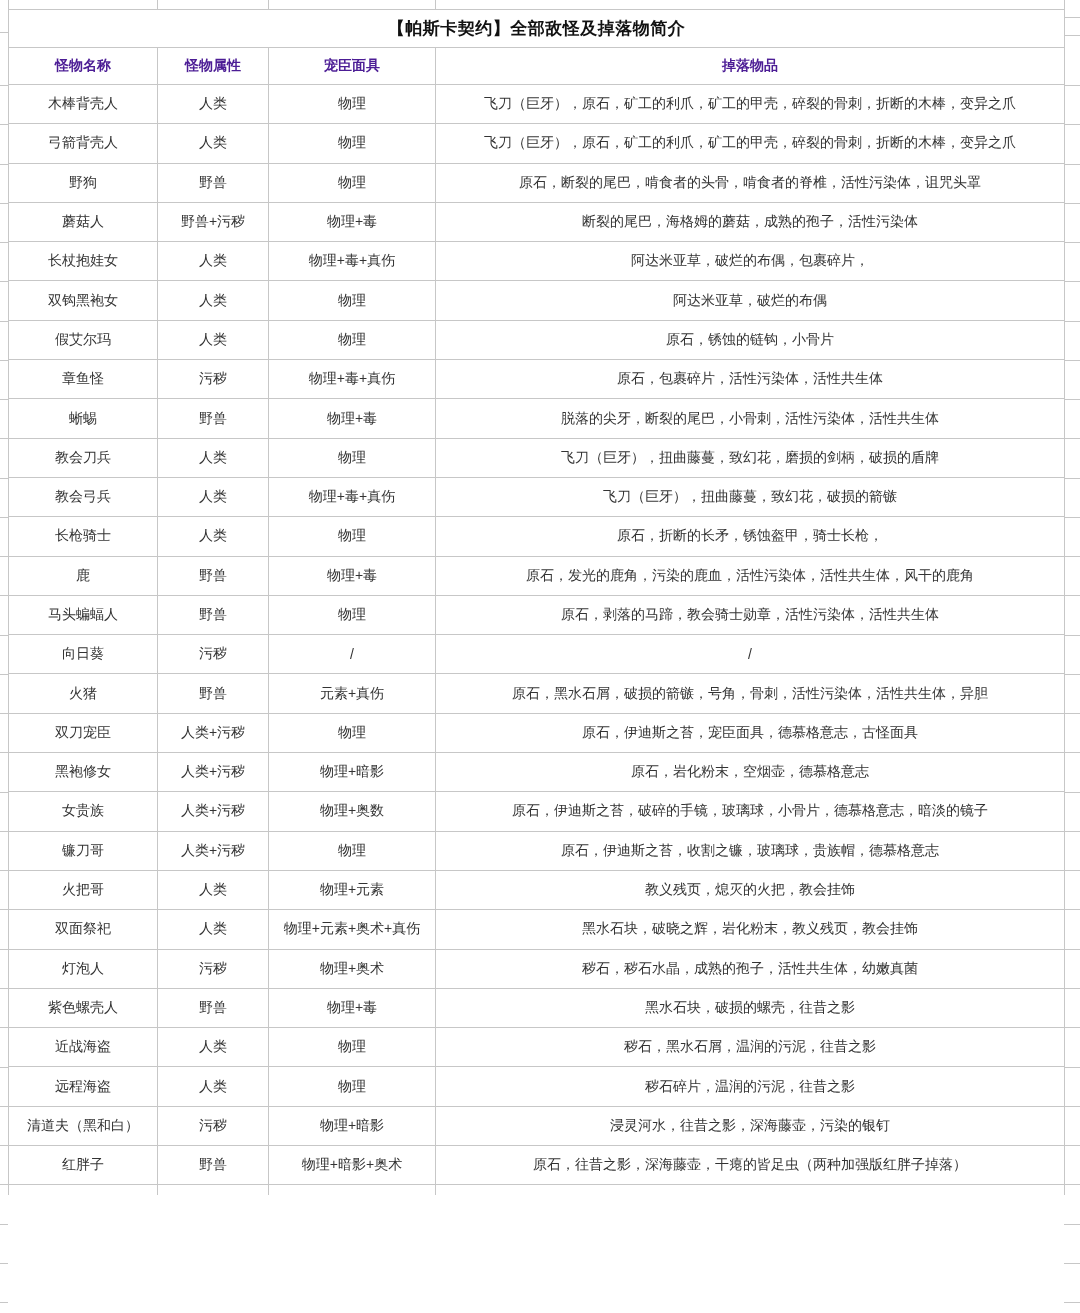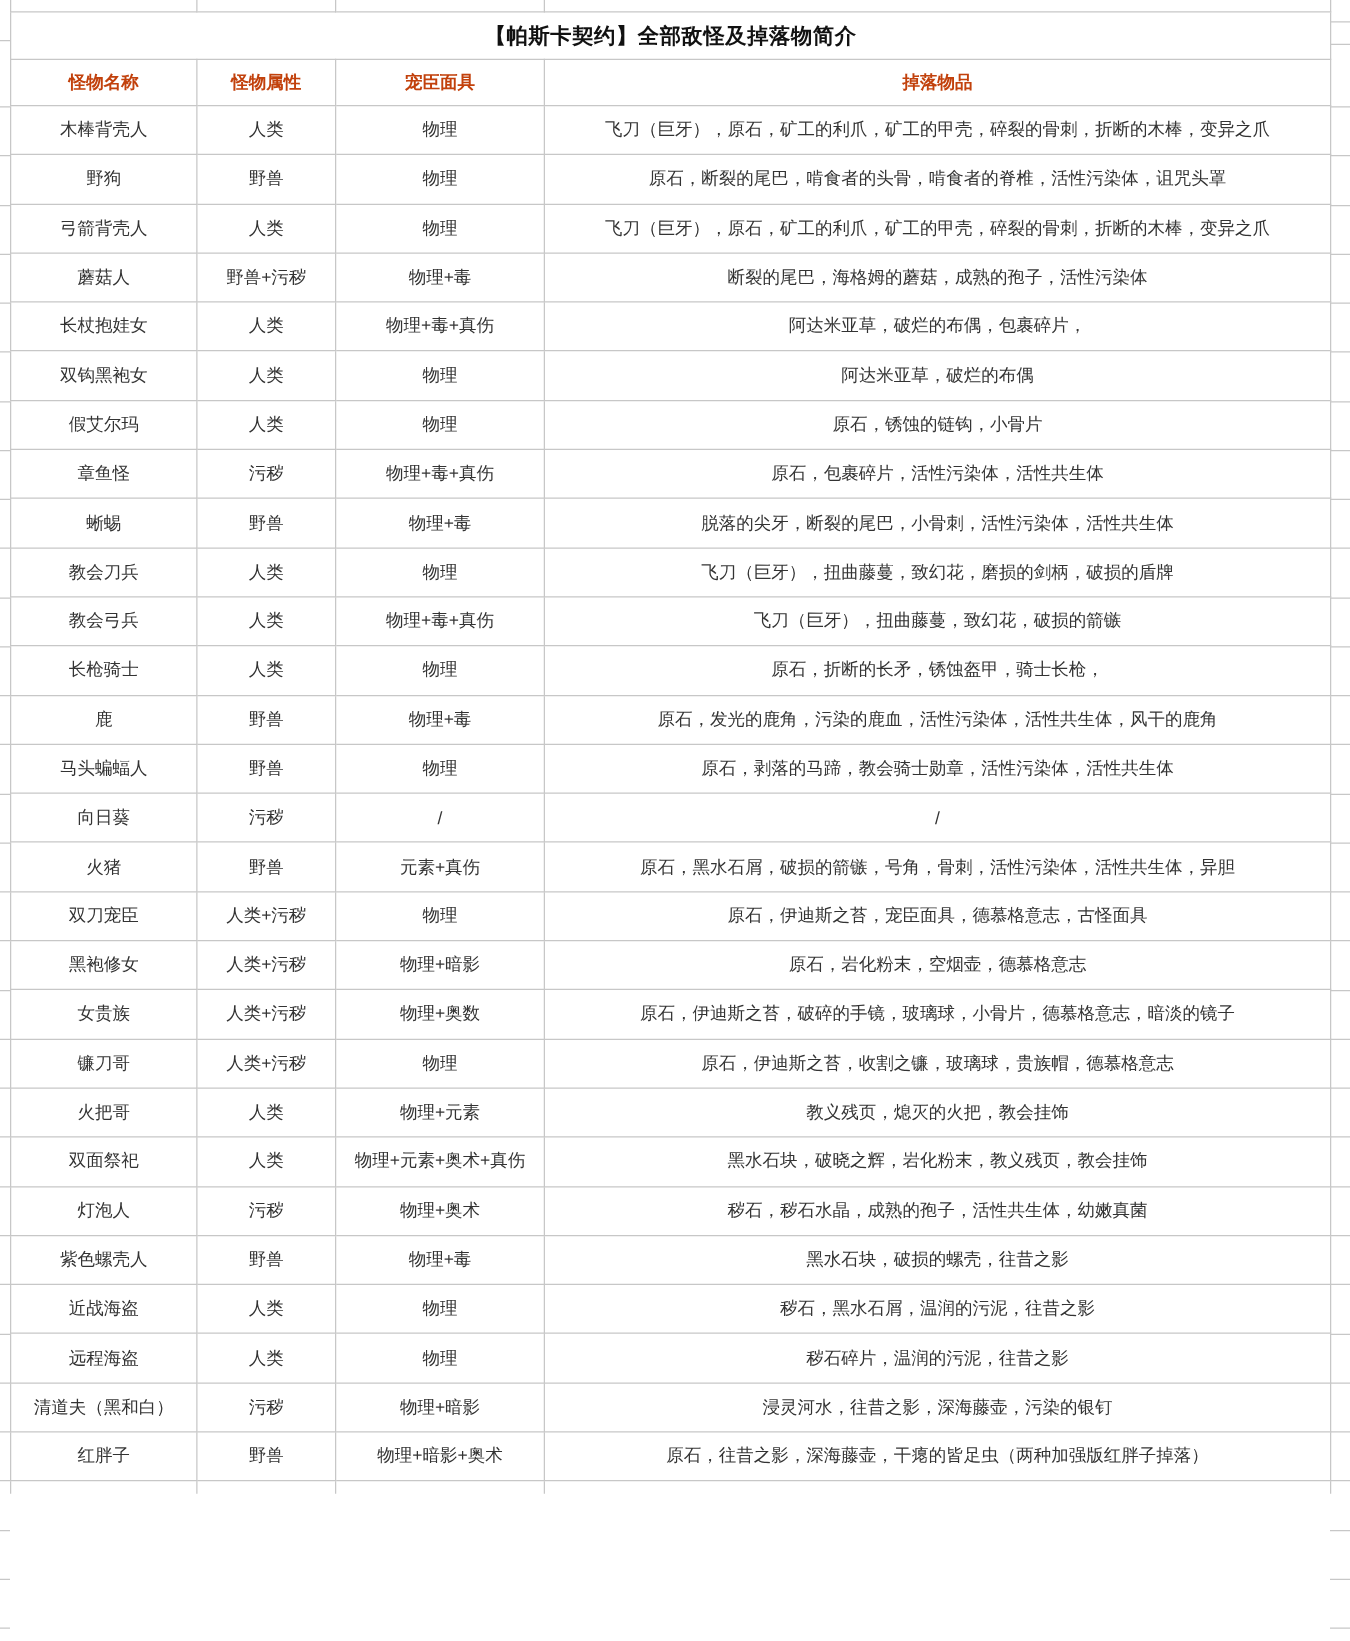--- a/index.html
+++ b/index.html
@@ -50,21 +50,21 @@
     height: 37px;
     font-size: 17px;
     font-weight: bold;
     color: #111111;
     letter-spacing: 0.5px;
   }
   tr.header-row td {
     height: 36px;
     font-size: 14px;
     font-weight: bold;
-    color: #c2410c;
+    color: #4c1d95;
   }
   tr.data-row td {
     height: 38.3px;
   }
   .tick {
     position: absolute;
     height: 1px;
     background: #c7c7c7;
   }
 </style>
@@ -96,30 +96,30 @@
         <td>掉落物品</td>
       </tr>
 
       <tr class="data-row">
           <td>木棒背壳人</td>
           <td>人类</td>
           <td>物理</td>
           <td>飞刀（巨牙），原石，矿工的利爪，矿工的甲壳，碎裂的骨刺，折断的木棒，变异之爪</td>
         </tr>
         <tr class="data-row">
+          <td>弓箭背壳人</td>
+          <td>人类</td>
+          <td>物理</td>
+          <td>飞刀（巨牙），原石，矿工的利爪，矿工的甲壳，碎裂的骨刺，折断的木棒，变异之爪</td>
+        </tr>
+        <tr class="data-row">
           <td>野狗</td>
           <td>野兽</td>
           <td>物理</td>
           <td>原石，断裂的尾巴，啃食者的头骨，啃食者的脊椎，活性污染体，诅咒头罩</td>
-        </tr>
-        <tr class="data-row">
-          <td>弓箭背壳人</td>
-          <td>人类</td>
-          <td>物理</td>
-          <td>飞刀（巨牙），原石，矿工的利爪，矿工的甲壳，碎裂的骨刺，折断的木棒，变异之爪</td>
         </tr>
         <tr class="data-row">
           <td>蘑菇人</td>
           <td>野兽+污秽</td>
           <td>物理+毒</td>
           <td>断裂的尾巴，海格姆的蘑菇，成熟的孢子，活性污染体</td>
         </tr>
         <tr class="data-row">
           <td>长杖抱娃女</td>
           <td>人类</td>

